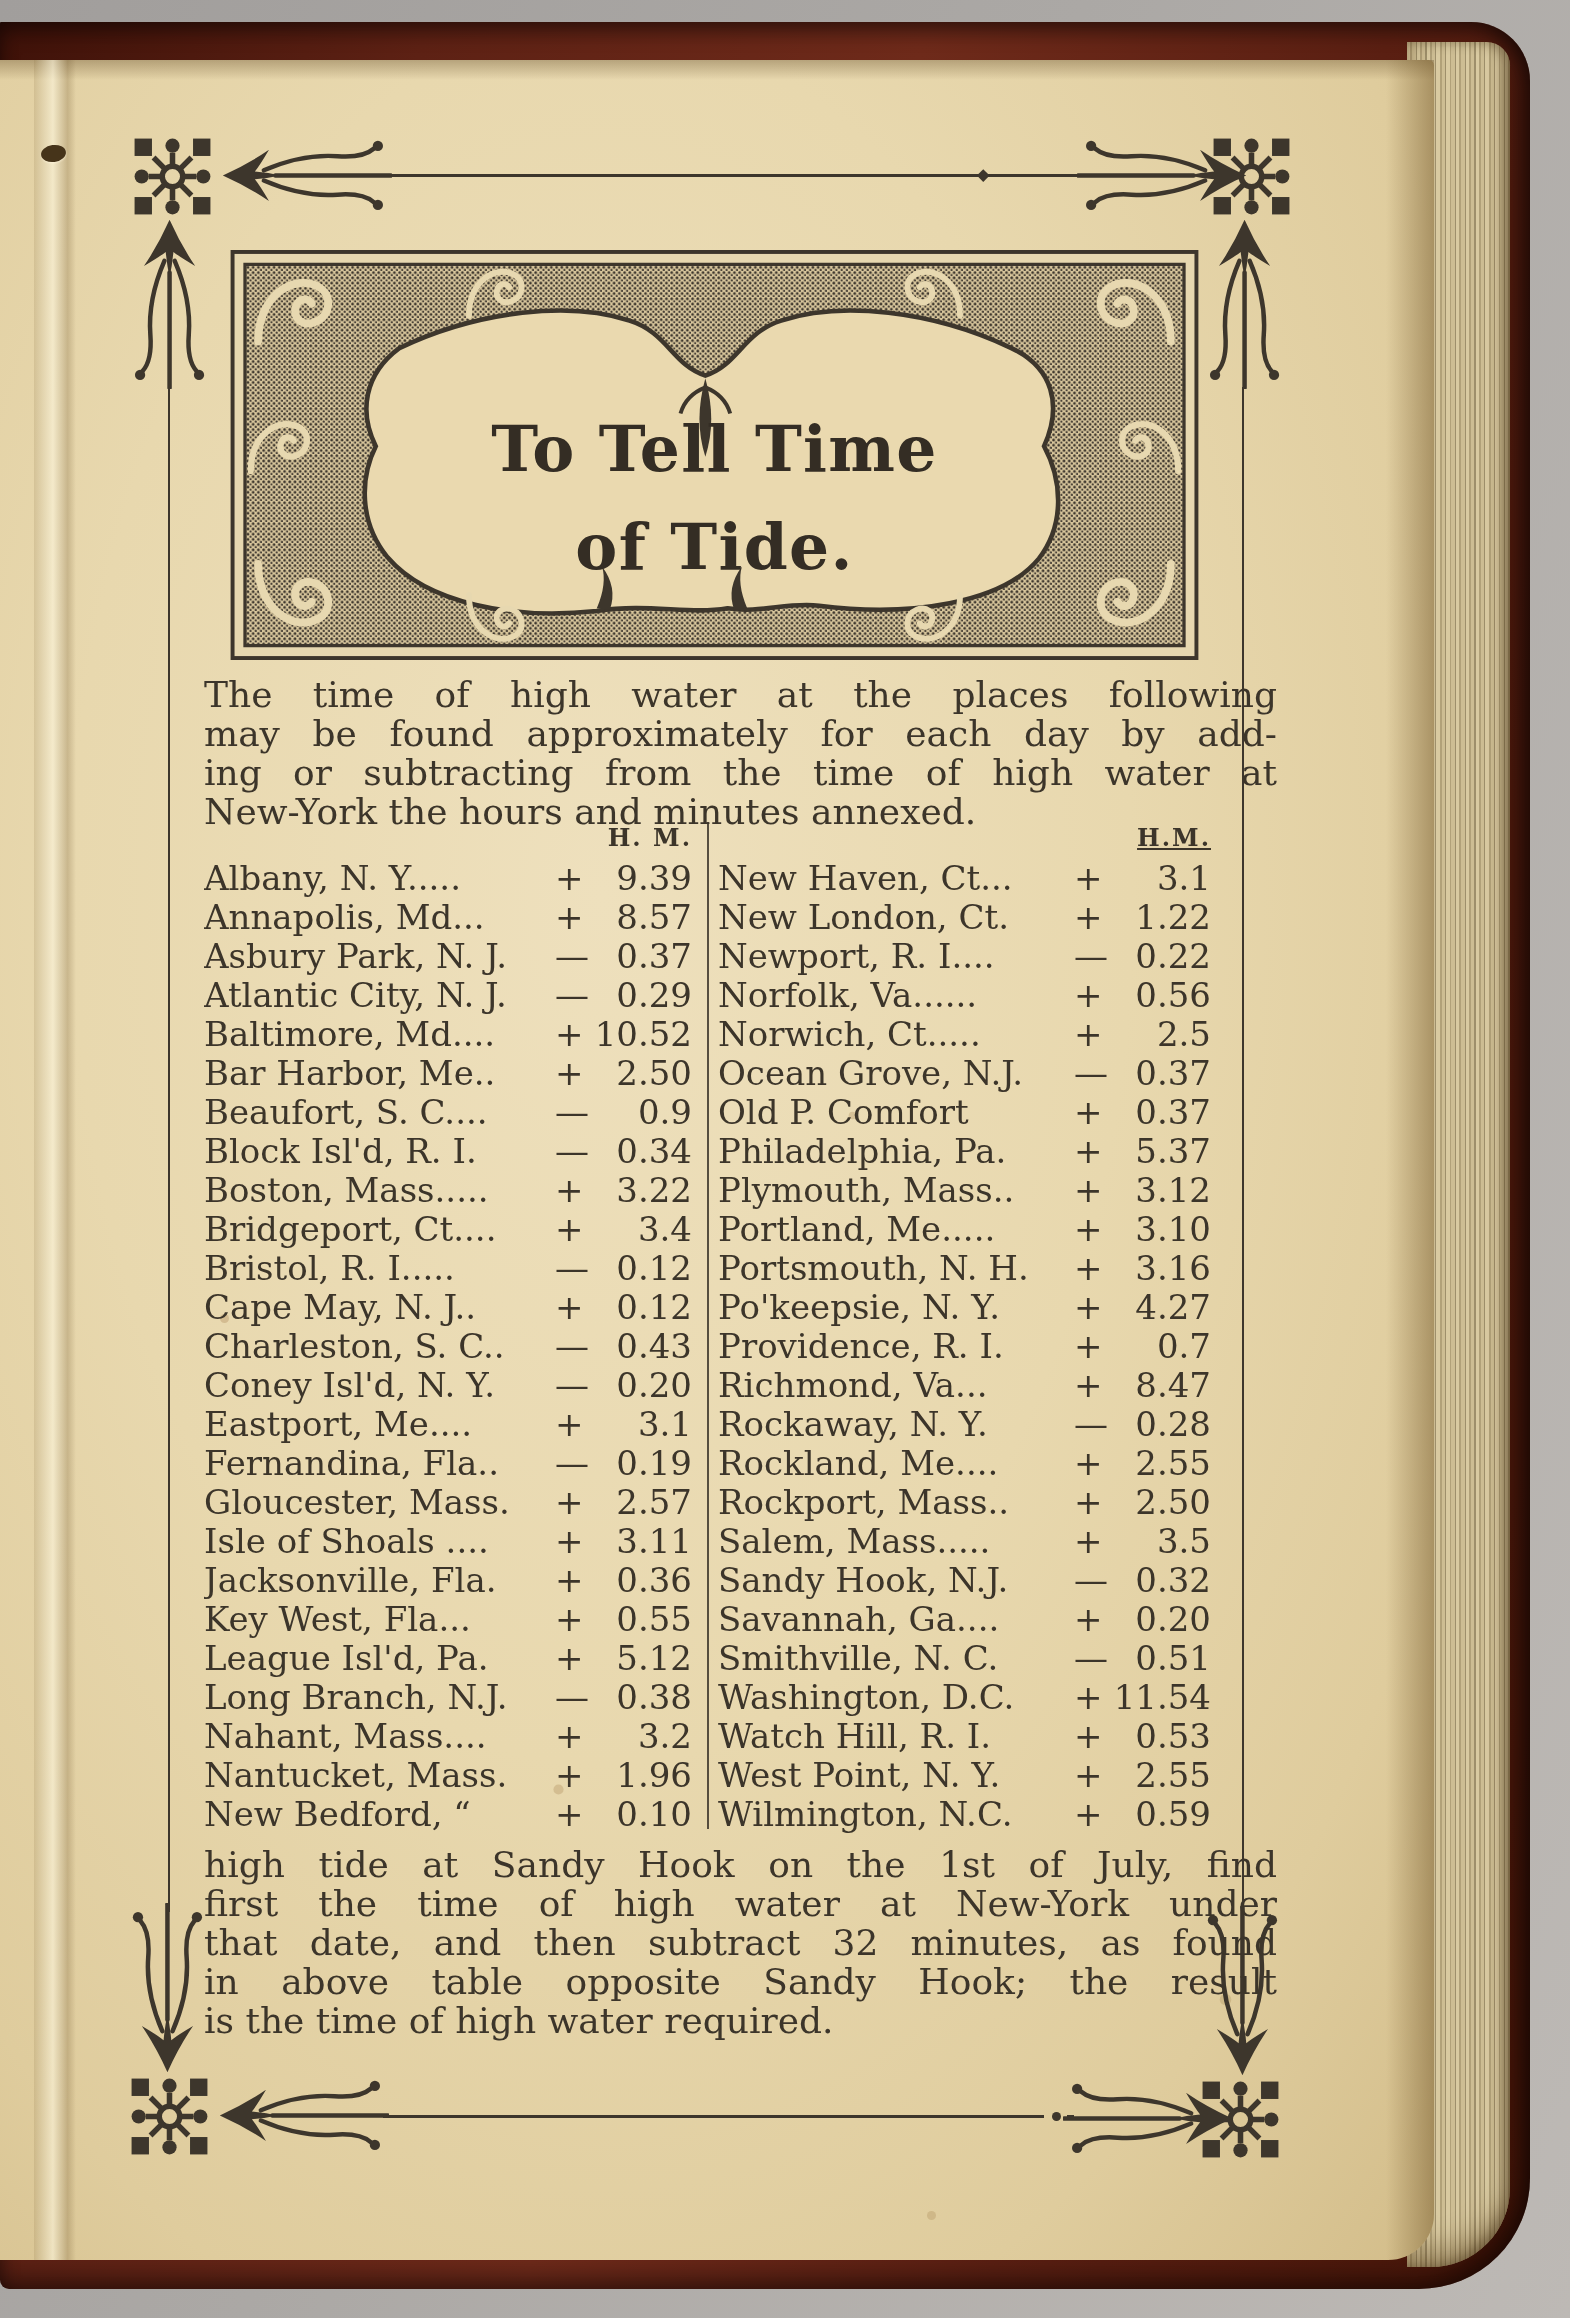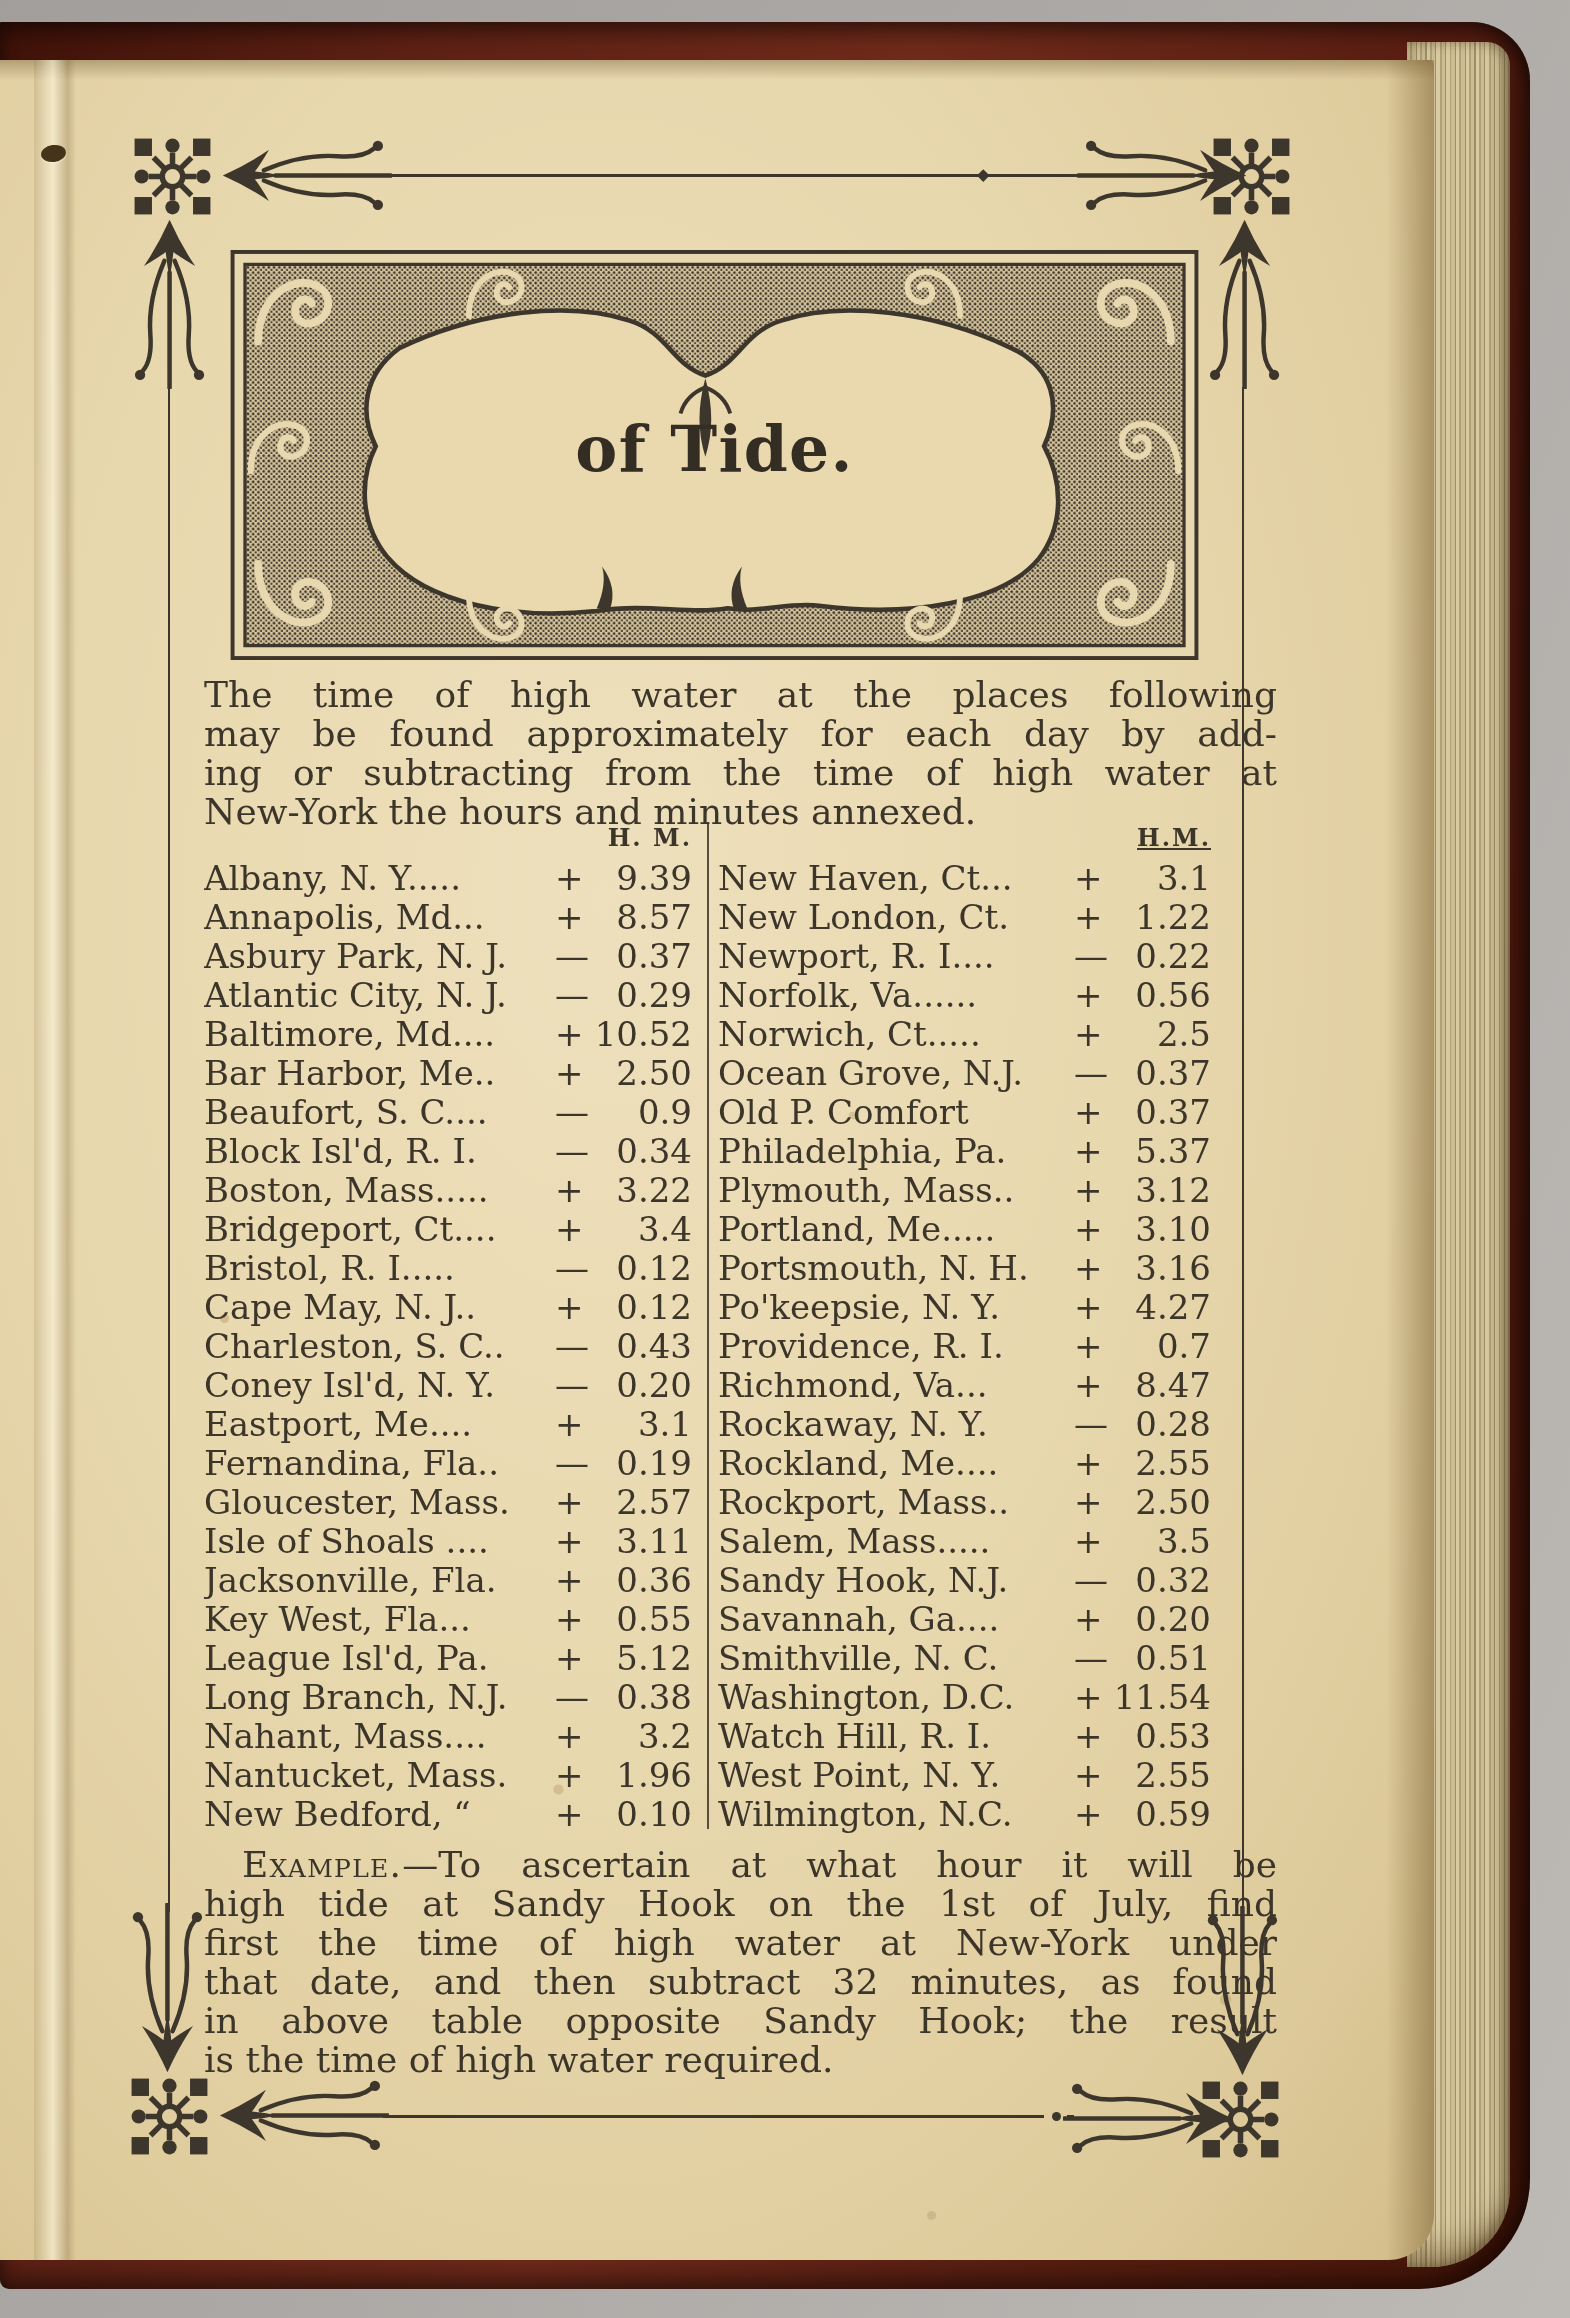--- a/index.html
+++ b/index.html
@@ -179,20 +179,21 @@
       <use href="#curl" x="1324" y="470" width="120" height="120" transform="scale(-1,-1)" transform-origin="1384 530"></use>
       <use href="#curl" x="360" y="18" width="90" height="90"></use>
       <use href="#curl" x="1030" y="18" width="90" height="90" transform="scale(-1,1)" transform-origin="1075 63"></use>
       <use href="#curl" x="360" y="520" width="90" height="90" transform="scale(1,-1)" transform-origin="405 565"></use>
       <use href="#curl" x="1030" y="520" width="90" height="90" transform="scale(-1,-1)" transform-origin="1075 565"></use>
       <use href="#curl" x="26" y="250" width="96" height="96"></use>
       <use href="#curl" x="1358" y="250" width="96" height="96" transform="scale(-1,1)" transform-origin="1406 298"></use>
     </svg>
   </div>
   <div class="title-overlay">
+    <div>To Tell Time</div>
     <div>of Tide.</div>
   </div>
 
   <div class="para" style="top:615px;">
     <div>
 
     <div class="jline">The time of high water at the places following</div>
         <div class="jline">may be found approximately for each day by add-</div>
         <div class="jline">ing or subtracting from the time of high water at</div>
       </div>
@@ -558,23 +559,20 @@
         <span class="place">Wilmington, N.C.</span>
         <span class="sv">
             <span class="sgn">+</span>
             <span class="val">0.59</span>
           </span>
       </div>
       </div>
   </div>
 
   <div class="para" style="top:1785px;">
-    <div class="jline indent">
-      <span class="ex-label">Example.</span><span>—To ascertain at what hour it will be</span>
-    </div>
     <div>
 
     <div class="jline">high tide at Sandy Hook on the 1st of July, find</div>
         <div class="jline">first the time of high water at New-York under</div>
         <div class="jline">that date, and then subtract 32 minutes, as found</div>
         <div class="jline">in above table opposite Sandy Hook; the result</div>
       </div>
     <div class="lline">is the time of high water required.</div>
   </div>
 </div>

